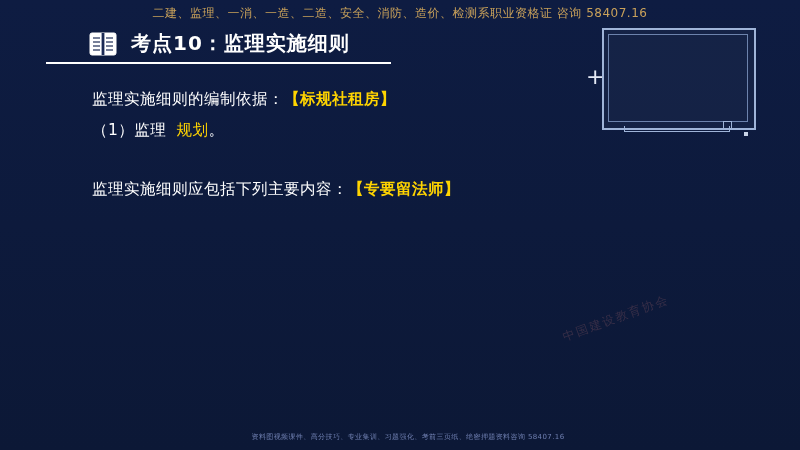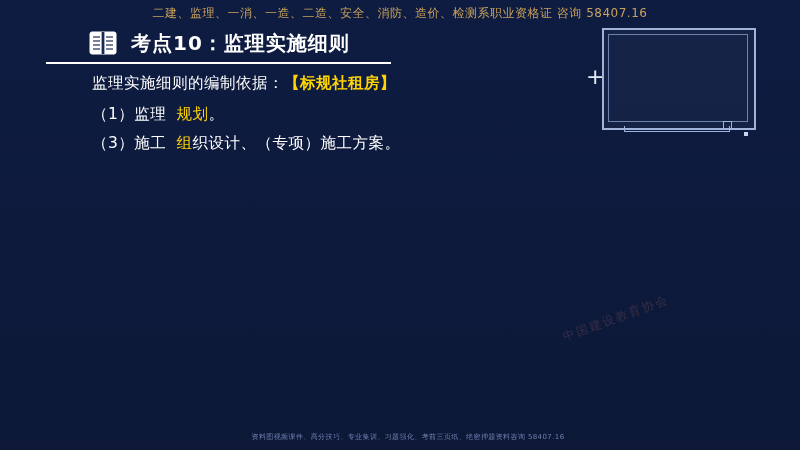--- a/index.html
+++ b/index.html
@@ -24,36 +24,36 @@
   .bottombar{
     position:absolute;bottom:8px;left:0;width:100%;
     text-align:center;
     font-size:7px;color:#6f7fb0;letter-spacing:.4px;
     white-space:nowrap;
     margin-left:8px;
   }
   
   .title-row{
     position:absolute;left:46px;top:30px;
-    display:flex;align-items:flex-start;gap:14px;padding-left:43px;
+    display:flex;align-items:flex-end;gap:14px;padding-left:43px;
   }
   .book-icon{
     width:28px;height:26px;position:relative;flex:none;
   }
   .title-text{
     font-size:20px;font-weight:bold;color:#ffffff;
     letter-spacing:1px;
   }
   .title-underline{
     position:absolute;left:46px;top:62px;width:345px;height:2px;
     background:#ffffff;
   }
   
   .content{
-    position:absolute;left:92px;top:76px;width:560px;
+    position:absolute;left:92px;top:92px;width:560px;
     color:#ffffff;
   }
   .line{
     font-size:15.5px;
     line-height:1.0;
     margin-bottom:14px;
     white-space:nowrap;
     letter-spacing:.5px;
   }
   .line.head{margin-bottom:15px;}
@@ -133,26 +133,26 @@
 
   <div class="content">
 
     <div class="line head">
       <span>监理实施细则的编制依据：</span><span class="hl-box">【标规社租房】</span>
     </div>
 
     <div class="line">
       <span>（1）监理<span class="hl-yellow">规划</span>。</span>
     </div>
-    <div class="line">
-      <span>（3）施工<span class="hl-yellow">组</span>织设计、（专项）施工方案。</span>
-    </div>
 
     <div class="gap"></div>
 
+    <div class="line head">
+      <span>监理实施细则应包括下列主要内容：</span><span class="hl-box">【专要留法师】</span>
+    </div>
 
   </div>
 
   <div class="frame-wrap">
     <div class="plus">+</div>
     <div class="frame-outer"></div>
     <div class="frame-inner"></div>
     <div class="frame-base"></div>
     <div class="handle"></div>
     <div class="corner-dot"></div>

